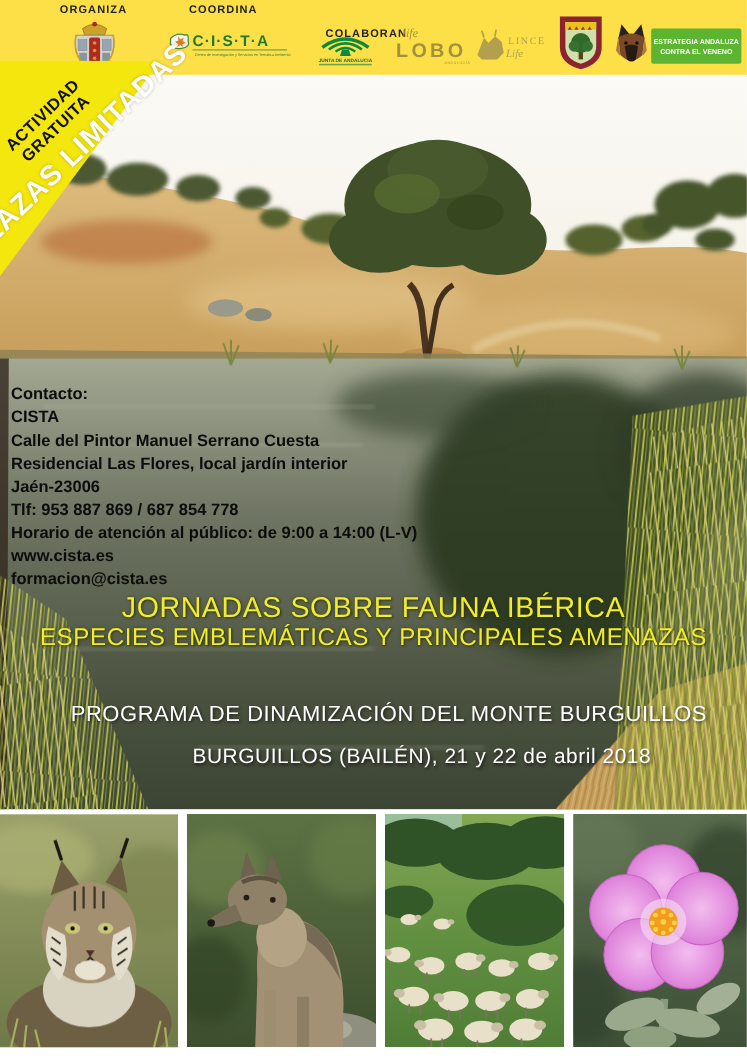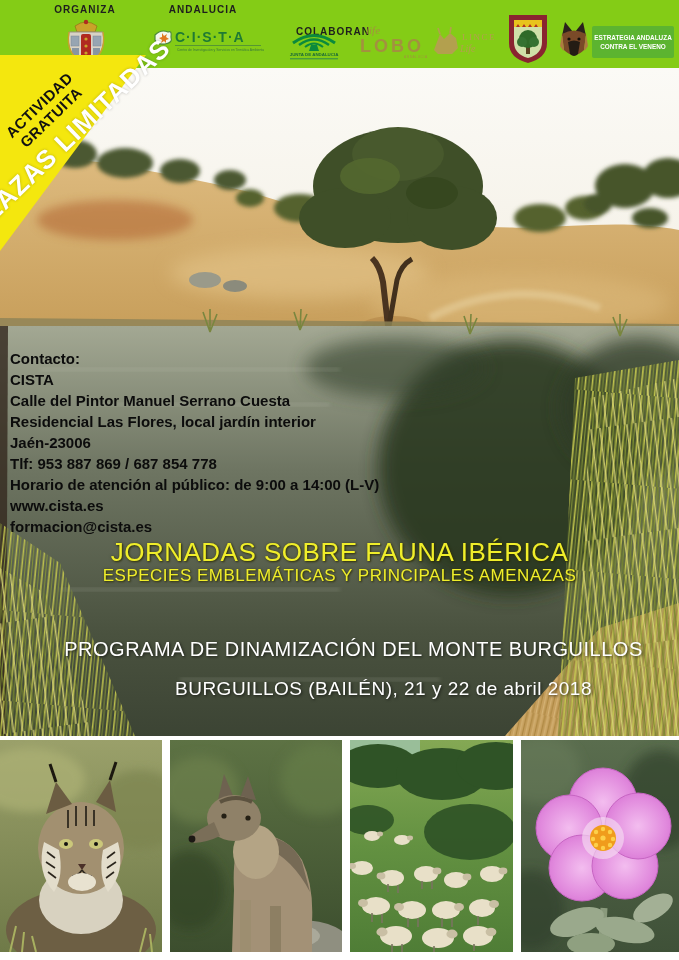--- a/index.html
+++ b/index.html
@@ -1,58 +1,58 @@
 <!DOCTYPE html>
 <html><head>
 <meta charset="utf-8">
 <style>
   html,body{margin:0;padding:0;background:#ffffff;}
   .poster{position:relative;width:679px;height:960px;background:#ffffff;overflow:hidden;
           font-family:"Liberation Sans",sans-serif;}
   
-  .header{position:absolute;top:0;left:0;width:679px;height:68px;background:#84cc16;z-index:4;}
+  .header{position:absolute;top:0;left:0;width:679px;height:68px;background:#fde047;z-index:4;}
   .hdr-label{position:absolute;top:4px;font-size:10px;font-weight:bold;letter-spacing:1px;color:#1e1e1e;text-align:center;}
   .logo{position:absolute;}
   
   .photo-main{position:absolute;top:68px;left:0;width:679px;height:668px;overflow:hidden;}
   .photo-main svg{display:block;}
   
   .ribbon-tri{position:absolute;top:55px;left:0;width:146px;height:196px;background:#f4e70e;
               clip-path:polygon(0 0,100% 0,0 100%);z-index:5;}
   .ribbon-free{position:absolute;top:94px;left:-20px;width:130px;z-index:6;transform:rotate(-44deg);
                text-align:center;font-weight:bold;font-size:15px;line-height:17px;color:#111;letter-spacing:.5px;}
   .ribbon-plazas{position:absolute;top:121px;left:-80px;width:300px;z-index:6;transform:rotate(-44deg);
                text-align:center;font-weight:bold;font-size:26px;color:#ffffff;letter-spacing:1px;
                text-shadow:0 0 3px rgba(0,0,0,.25);}
   
   .contact{position:absolute;top:280px;left:10px;z-index:3;color:#0c0c0c;font-weight:bold;
            font-size:15px;line-height:21px;}
   .title-block{position:absolute;left:0;width:679px;text-align:center;z-index:3;font-weight:normal;}
   .t-main{top:469px;font-size:26px;color:#f0ee2a;text-shadow:1px 1px 2px rgba(40,40,0,.8),0 0 3px rgba(60,60,0,.5);letter-spacing:.5px;}
-  .t-sub{top:498px;font-size:17px;color:#f0ee2a;text-shadow:1px 1px 2px rgba(40,40,0,.8),0 0 3px rgba(60,60,0,.5);letter-spacing:.5px;}
+  .t-sub{top:498px;font-size:22px;color:#f0ee2a;text-shadow:1px 1px 2px rgba(40,40,0,.8),0 0 3px rgba(60,60,0,.5);letter-spacing:.5px;}
   .t-prog{top:570px;font-size:20px;color:#ffffff;text-shadow:1px 1px 3px rgba(0,0,0,.65);letter-spacing:.5px;margin-left:14px;}
   .t-date{top:610px;font-size:19px;color:#ffffff;text-shadow:1px 1px 3px rgba(0,0,0,.65);letter-spacing:.5px;margin-left:44px;}
   
   .strip{position:absolute;top:740px;left:0;width:679px;height:212px;background:#ffffff;}
   .strip .ph{position:absolute;top:0;height:212px;overflow:hidden;}
   .ph1{left:0;width:162px;}  .ph2{left:170px;width:172px;}
   .ph3{left:350px;width:163px;} .ph4{left:521px;width:158px;}
   .bottom-margin{position:absolute;top:952px;left:0;width:679px;height:8px;background:#fff;}
   
   svg text{font-family:"Liberation Sans",sans-serif;}
   .serif{font-family:"Liberation Serif",serif;}
 </style>
 </head>
 <body>
 
 <div class="poster">
 
   <div class="header">
     <div class="hdr-label" style="left:35px;width:100px;">ORGANIZA</div>
-    <div class="hdr-label" style="left:148px;width:110px;">ANDALUCIA</div>
+    <div class="hdr-label" style="left:148px;width:110px;">COORDINA</div>
     <div class="hdr-label" style="left:278px;width:110px;margin-top:22px;">COLABORAN</div>
 
     <svg class="logo" style="left:60px;top:16px;" width="52" height="50" viewBox="0 0 52 50">
       <path d="M15,10 Q26,2 37,10 L35,16 L17,16 Z" fill="#caa22a" stroke="#8a6a14" stroke-width=".6"></path>
       <circle cx="26" cy="6" r="2.2" fill="#b02a20"></circle>
       <path d="M9,16 Q5,40 26,48 Q47,40 43,16 Z" fill="#d8d2c6" stroke="#99917d" stroke-width="1"></path>
       <rect x="21" y="18" width="10" height="25" rx="2" fill="#b02a20"></rect>
       <rect x="11" y="20" width="8" height="10" fill="#97a5b2" stroke="#7d8994" stroke-width=".5"></rect>
       <rect x="33" y="20" width="8" height="10" fill="#97a5b2" stroke="#7d8994" stroke-width=".5"></rect>
       <rect x="12" y="32" width="7" height="9" fill="#8795a3"></rect>

